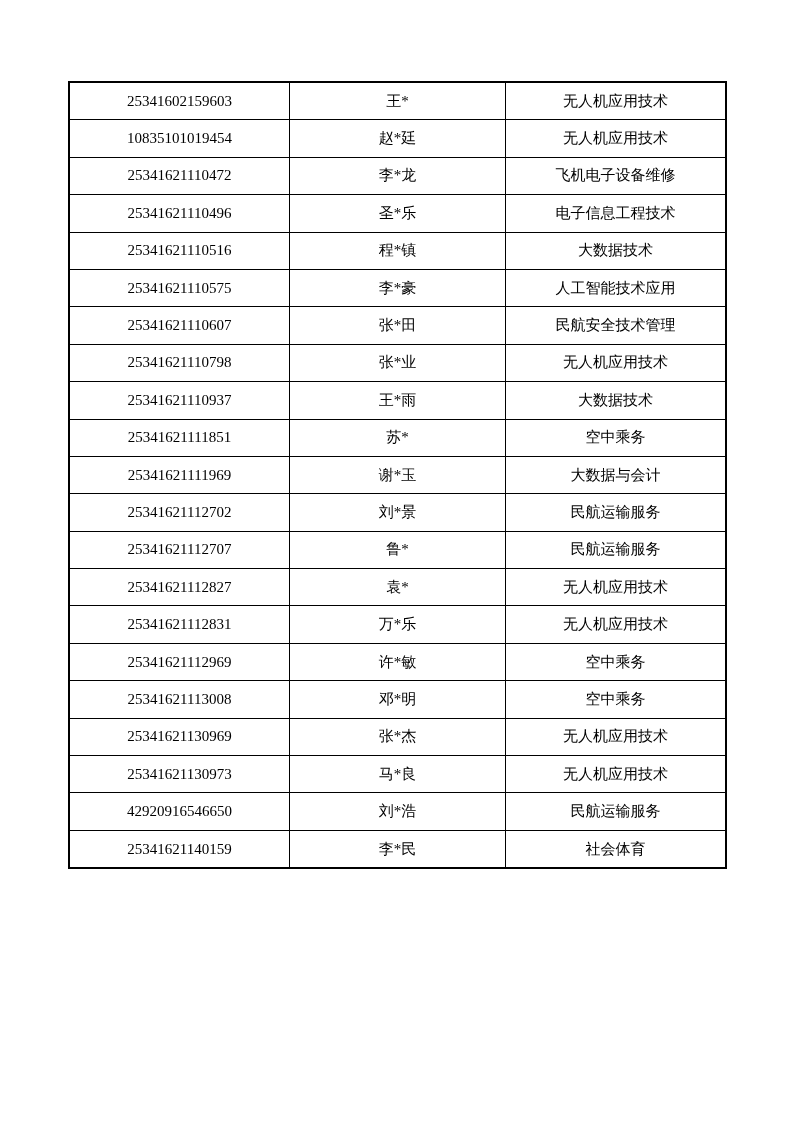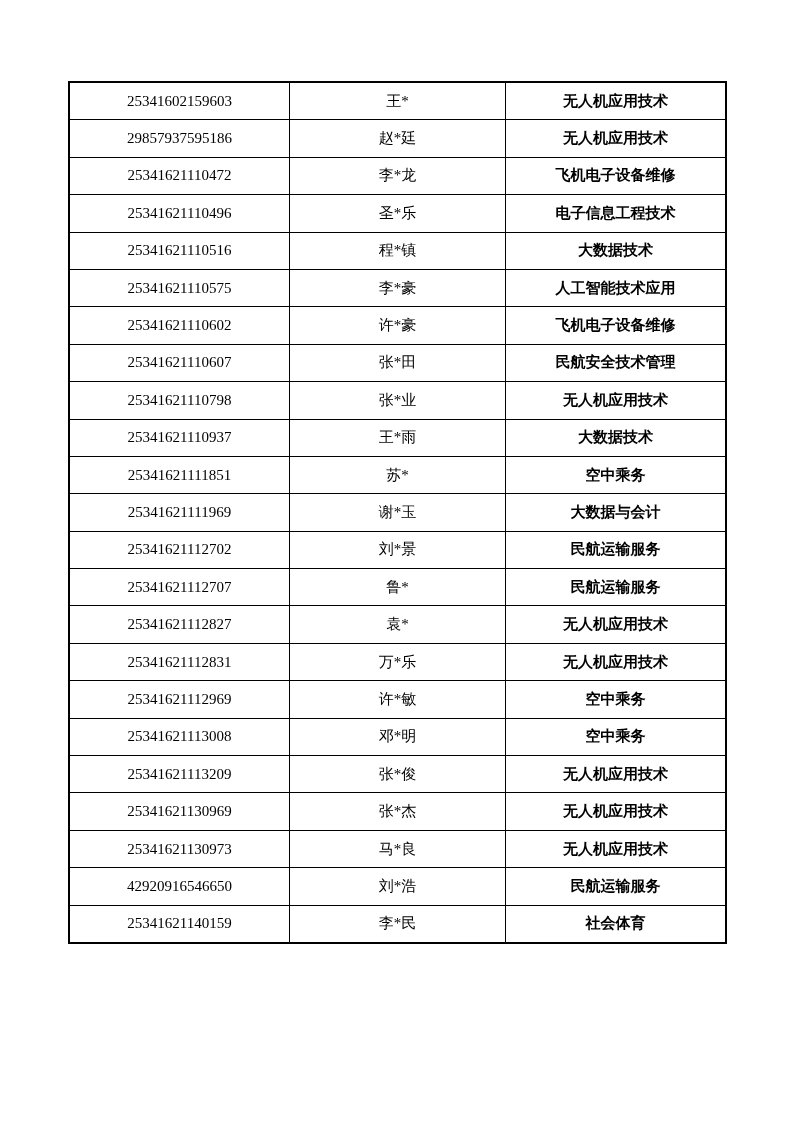--- a/index.html
+++ b/index.html
@@ -32,35 +32,35 @@
     padding: 0;
     text-align: center;
     vertical-align: middle;
     font-size: 15px;
     line-height: 1;
     white-space: nowrap;
     overflow: hidden;
   }
   td.col-exam  { width: 219px; }
   td.col-name  { width: 215px; }
-  td.col-major { width: 219px; font-weight: bold; }
+  td.col-major { width: 219px; }
 </style>
 </head>
 <body>
 
 <div class="page">
   <table class="roster">
     <tbody>
         <tr>
           <td class="col-exam">25341602159603</td>
           <td class="col-name">王*</td>
           <td class="col-major">无人机应用技术</td>
         </tr>
         <tr>
-          <td class="col-exam">29857937595186</td>
+          <td class="col-exam">10835101019454</td>
           <td class="col-name">赵*廷</td>
           <td class="col-major">无人机应用技术</td>
         </tr>
         <tr>
           <td class="col-exam">25341621110472</td>
           <td class="col-name">李*龙</td>
           <td class="col-major">飞机电子设备维修</td>
         </tr>
         <tr>
           <td class="col-exam">25341621110496</td>
@@ -69,25 +69,20 @@
         </tr>
         <tr>
           <td class="col-exam">25341621110516</td>
           <td class="col-name">程*镇</td>
           <td class="col-major">大数据技术</td>
         </tr>
         <tr>
           <td class="col-exam">25341621110575</td>
           <td class="col-name">李*豪</td>
           <td class="col-major">人工智能技术应用</td>
-        </tr>
-        <tr>
-          <td class="col-exam">25341621110602</td>
-          <td class="col-name">许*豪</td>
-          <td class="col-major">飞机电子设备维修</td>
         </tr>
         <tr>
           <td class="col-exam">25341621110607</td>
           <td class="col-name">张*田</td>
           <td class="col-major">民航安全技术管理</td>
         </tr>
         <tr>
           <td class="col-exam">25341621110798</td>
           <td class="col-name">张*业</td>
           <td class="col-major">无人机应用技术</td>
@@ -131,25 +126,20 @@
           <td class="col-exam">25341621112969</td>
           <td class="col-name">许*敏</td>
           <td class="col-major">空中乘务</td>
         </tr>
         <tr>
           <td class="col-exam">25341621113008</td>
           <td class="col-name">邓*明</td>
           <td class="col-major">空中乘务</td>
         </tr>
         <tr>
-          <td class="col-exam">25341621113209</td>
-          <td class="col-name">张*俊</td>
-          <td class="col-major">无人机应用技术</td>
-        </tr>
-        <tr>
           <td class="col-exam">25341621130969</td>
           <td class="col-name">张*杰</td>
           <td class="col-major">无人机应用技术</td>
         </tr>
         <tr>
           <td class="col-exam">25341621130973</td>
           <td class="col-name">马*良</td>
           <td class="col-major">无人机应用技术</td>
         </tr>
         <tr>

